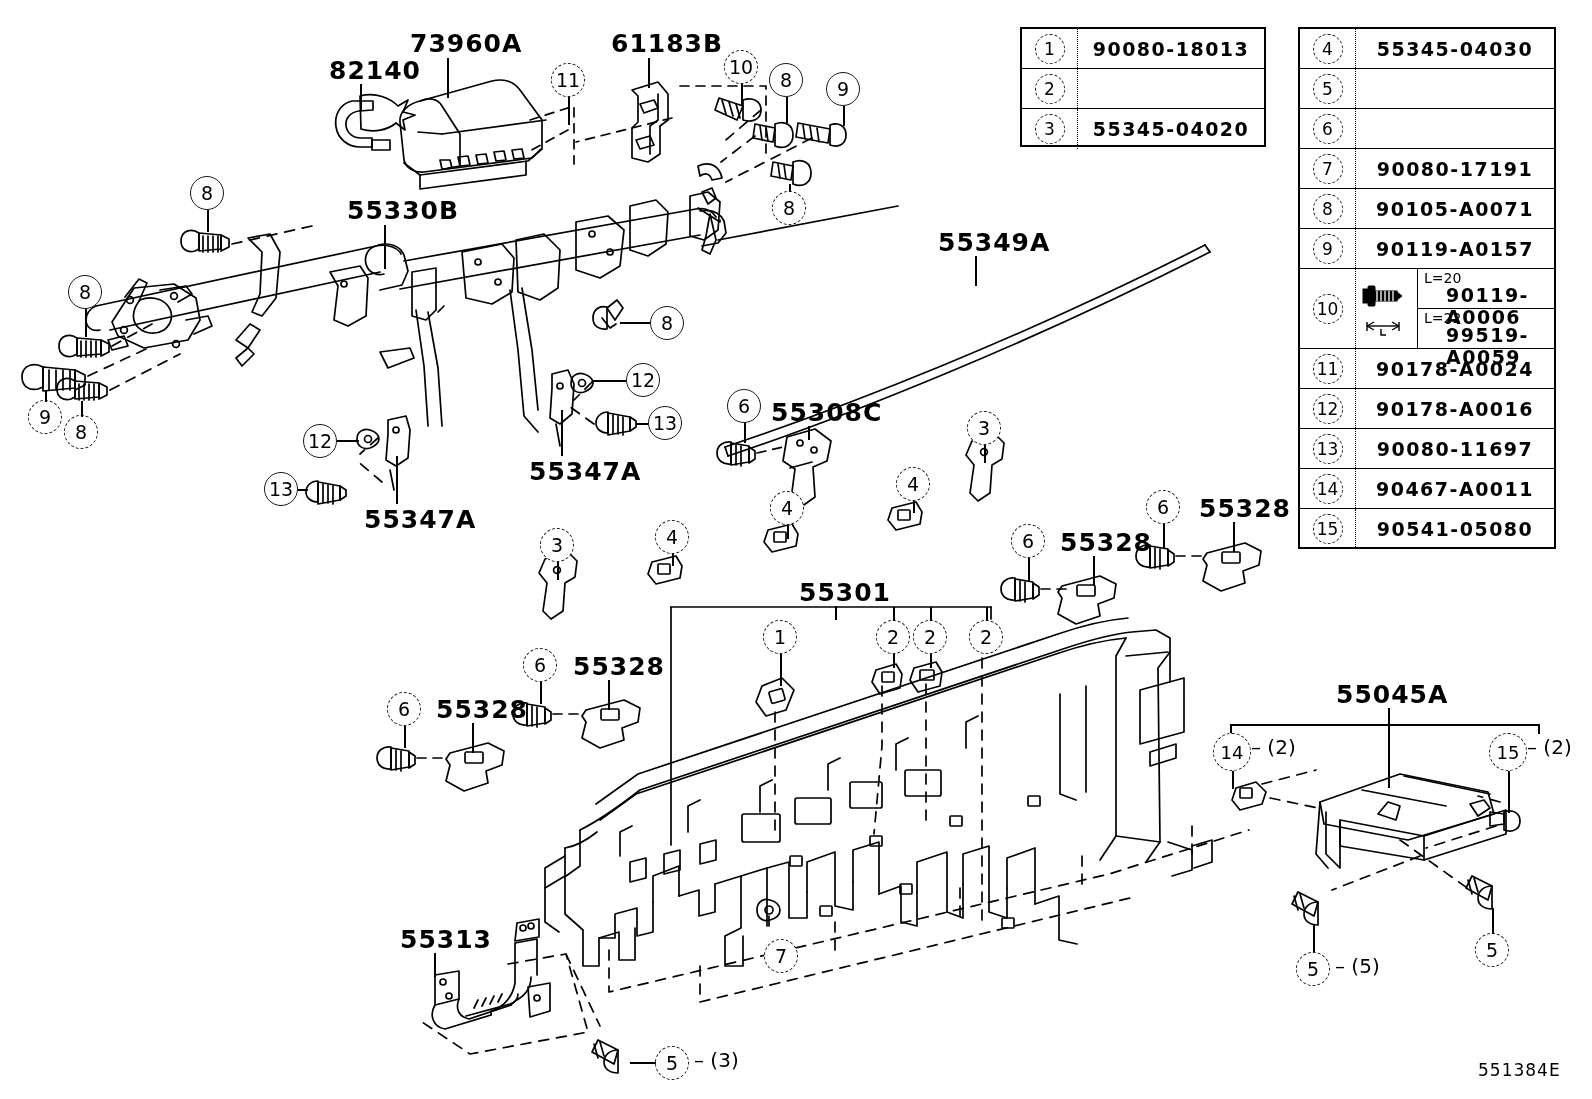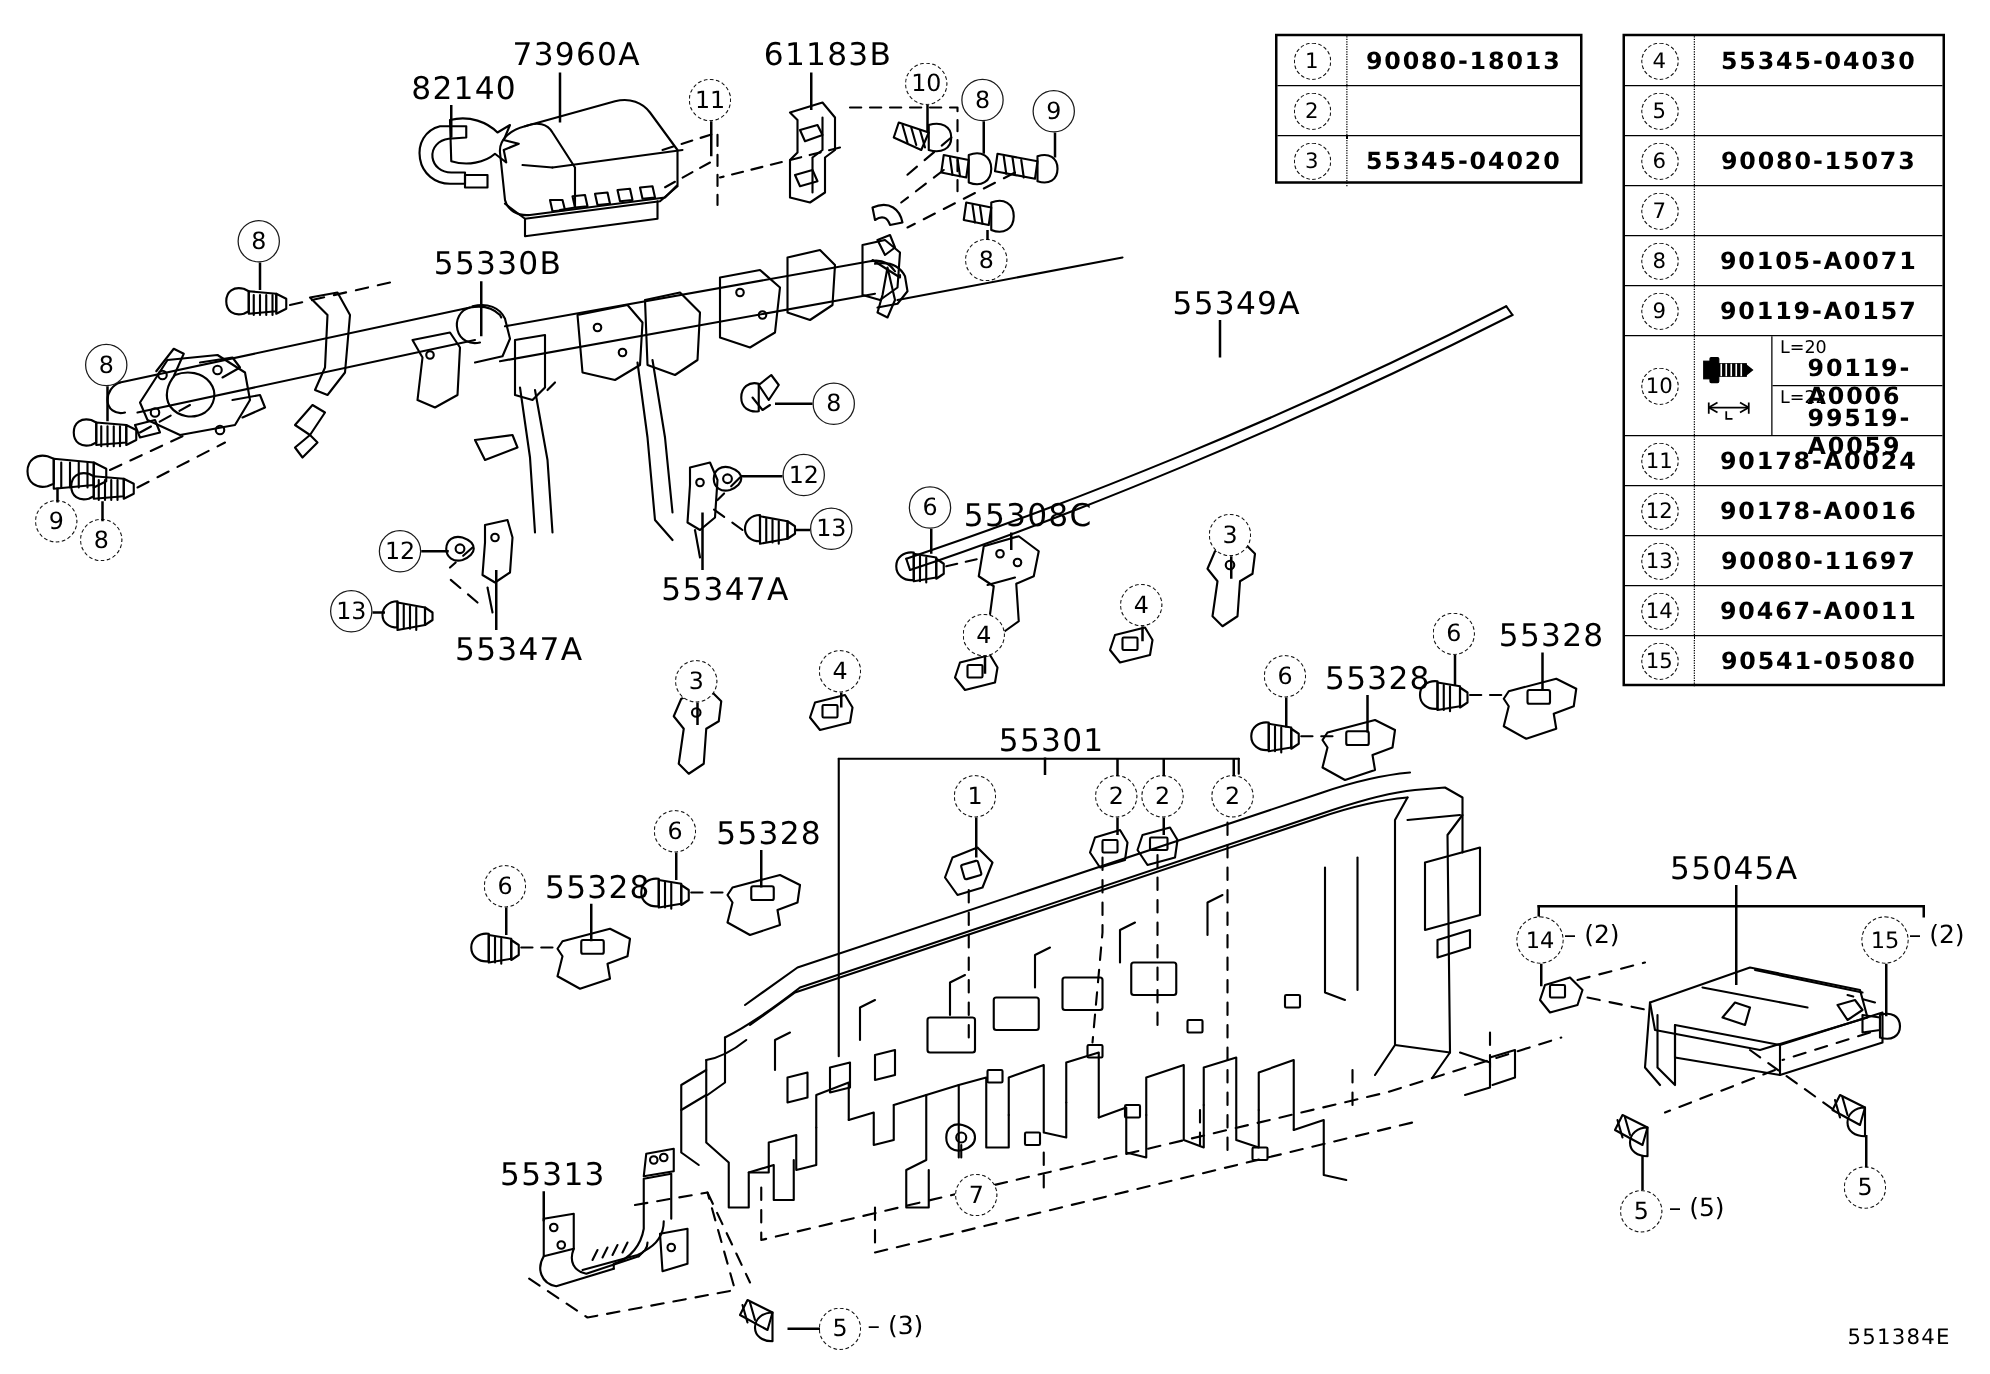--- a/index.html
+++ b/index.html
@@ -4,21 +4,21 @@
 <title>Parts Diagram</title>
 <style>
   html,body{margin:0;padding:0;background:#ffffff;}
   body{width:1592px;height:1099px;position:relative;overflow:hidden;
        font-family:"DejaVu Sans Mono","Liberation Mono",monospace;color:#000;}
 
   #stage{position:absolute;left:0;top:0;width:1592px;height:1099px;}
 
   
   .plabel{position:absolute;font-family:"DejaVu Sans","Liberation Sans",sans-serif;
-          font-weight:normal;font-size:25px;letter-spacing:1px;white-space:nowrap;
+          font-weight:bold;font-size:25px;letter-spacing:1px;white-space:nowrap;
           color:#000;text-align:right;}
 
   
   .bub{position:absolute;width:34px;height:34px;border-radius:50%;
        border:1.6px dashed #1a1a1a;display:flex;align-items:center;
        justify-content:center;font-family:"DejaVu Sans","Liberation Sans",sans-serif;
        font-size:19px;font-weight:normal;background:#fff;box-sizing:border-box;}
   .bub.solid{border-style:solid;}
   .bub.w2{width:38px;height:38px;font-size:18px;}
 
@@ -748,28 +748,28 @@
             <span>5</span>
           </div>
         </div>
     </div>
     <div class="lrow">
       <div class="lnum">
           <div class="bub">
             <span>6</span>
           </div>
         </div>
-      <div class="lpn">90080-15073</div>
     </div>
     <div class="lrow">
       <div class="lnum">
           <div class="bub">
             <span>7</span>
           </div>
         </div>
+      <div class="lpn">90080-17191</div>
     </div>
     <div class="lrow">
       <div class="lnum">
           <div class="bub">
             <span>8</span>
           </div>
         </div>
       <div class="lpn">90105-A0071</div>
     </div>
     <div class="lrow">

